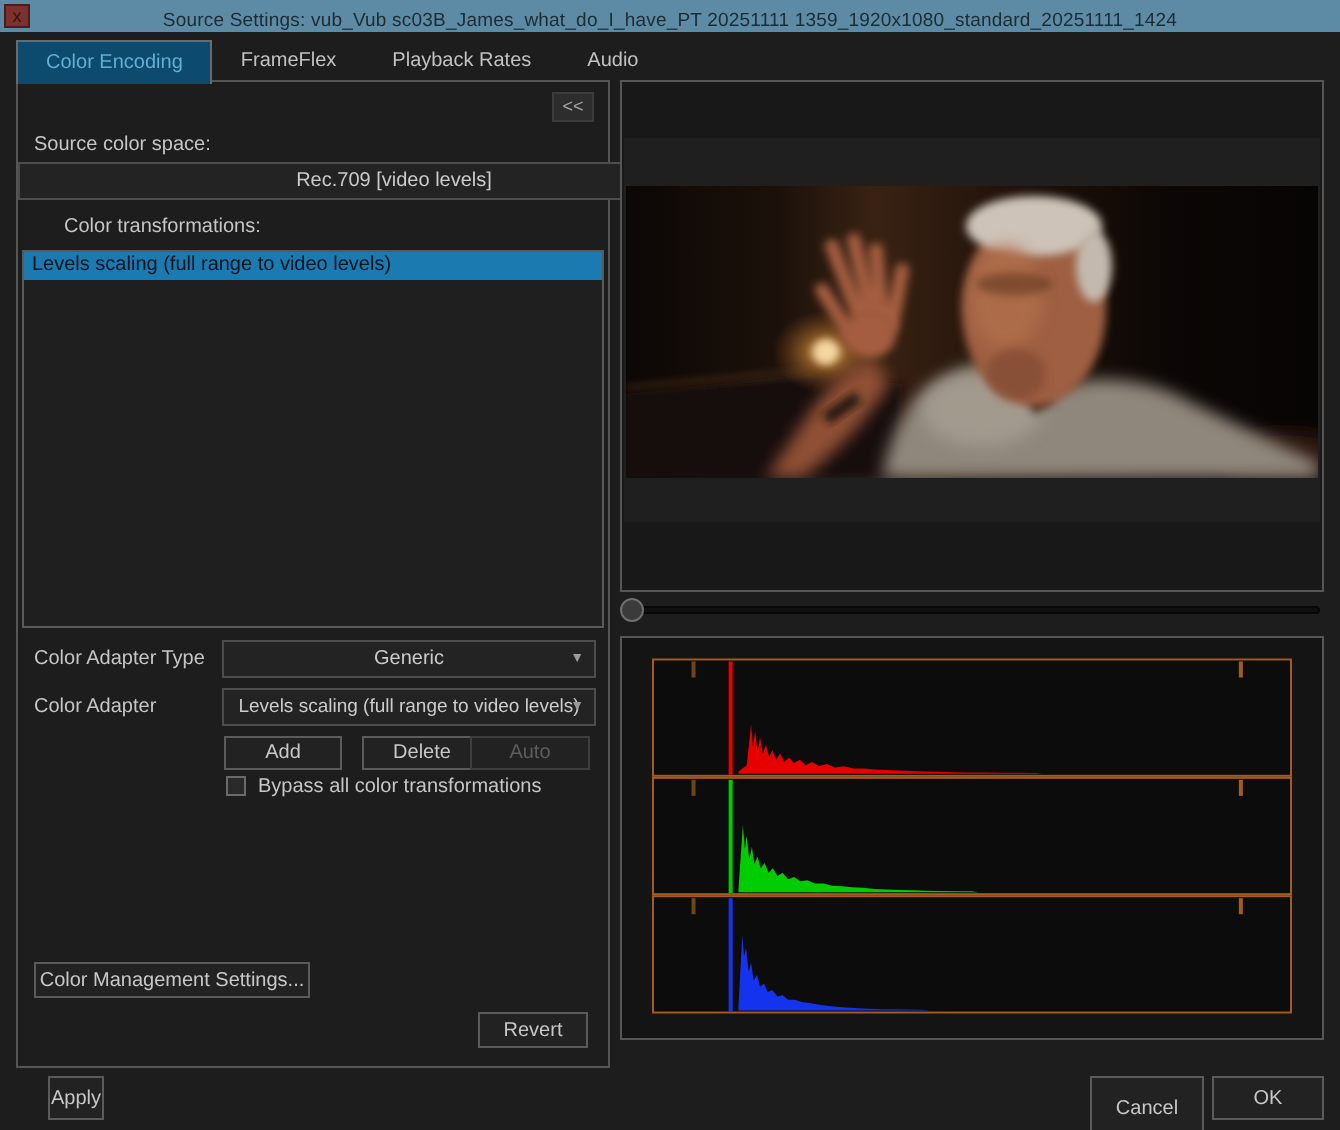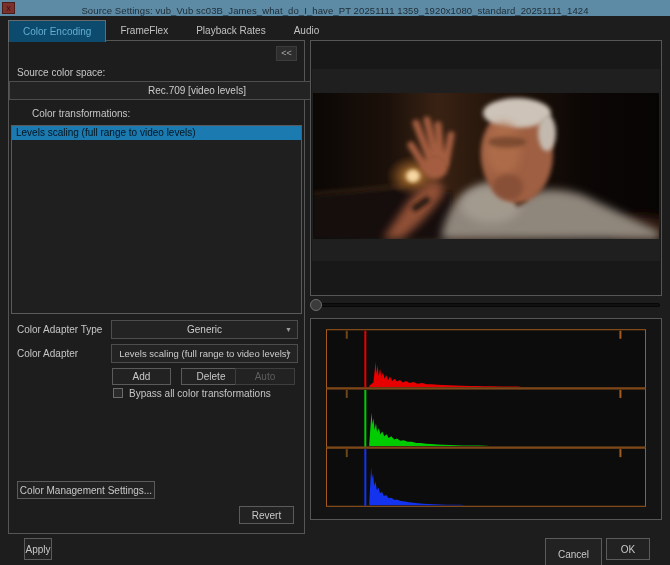--- a/index.html
+++ b/index.html
@@ -35,21 +35,21 @@
   #video-frame{position:absolute;left:2px;top:52px;width:346px;height:146px;display:block;}
   #scrubber{position:absolute;left:310px;top:298px;width:352px;height:14px;}
   .scrub-track{position:absolute;left:2px;top:5px;width:348px;height:4px;background:#101010;
     border-radius:2px;border:1px solid #070707;}
   .scrub-handle{position:absolute;left:0px;top:1px;width:12px;height:12px;border-radius:50%;
     background:#3b3b3b;border:1px solid #6e6e6e;}
   #histogram-panel{left:310px;top:318px;width:352px;height:202px;background:#141414;}
   #hist-svg{position:absolute;left:15px;top:10px;width:320px;height:178px;display:block;background:#0c0c0c;}
   #apply-btn{left:8px;top:538px;width:28px;height:22px;margin-left:16px;}
   #cancel-btn{left:545px;top:538px;width:57px;height:32px;}
-  #ok-btn{left:606px;top:538px;width:44px;height:22px;}
+  #ok-btn{left:606px;top:538px;width:56px;height:22px;}
 </style>
 </head>
 <body>
 
 <div class="titlebar" style="background: rgb(93, 139, 166);">
   <span class="title" style="color: rgb(29, 43, 51);">Source Settings: vub_Vub sc03B_James_what_do_I_have_PT 20251111 1359_1920x1080_standard_20251111_1424</span>
 </div>
 <div class="close-btn">x</div>
 
 <div class="tabbar">

